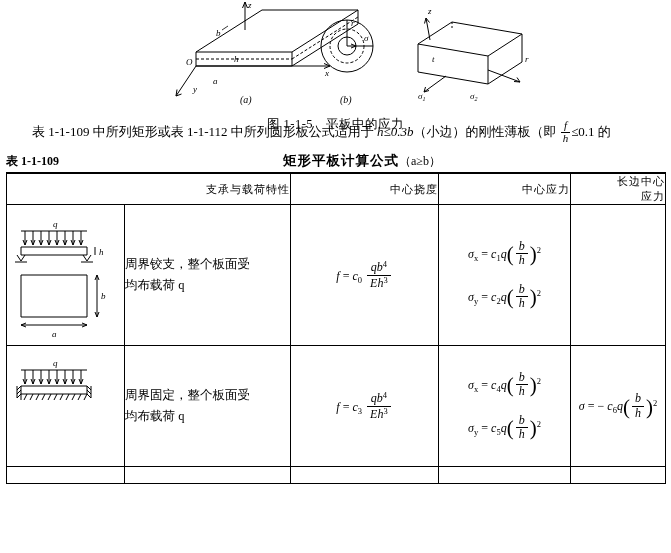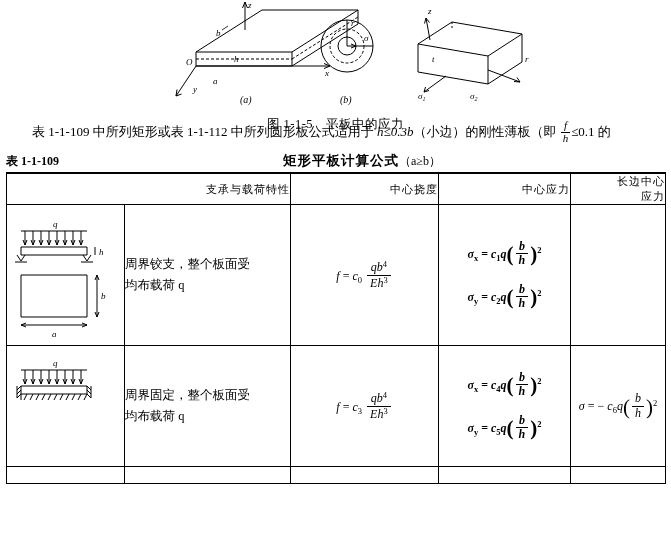--- a/index.html
+++ b/index.html
@@ -134,21 +134,21 @@
   }
   .fracM .num { display: block; border-bottom: 1px solid #000; padding: 0 3px; }
   .fracM .den { display: block; padding: 0 3px; }
   .bigparen {
     display: inline-block;
     font-size: 21px;
     font-style: normal;
     vertical-align: -0.18em;
     line-height: 0.8;
   }
-  .formula-line { margin: 16px 0; font-weight: bold; }
+  .formula-line { margin: 16px 0; }
 
   
   svg text { font-family: "Liberation Serif", serif; font-style: italic; }
 </style>
 </head>
 <body>
 
 <div class="page">
 
   <div class="figure-area">

